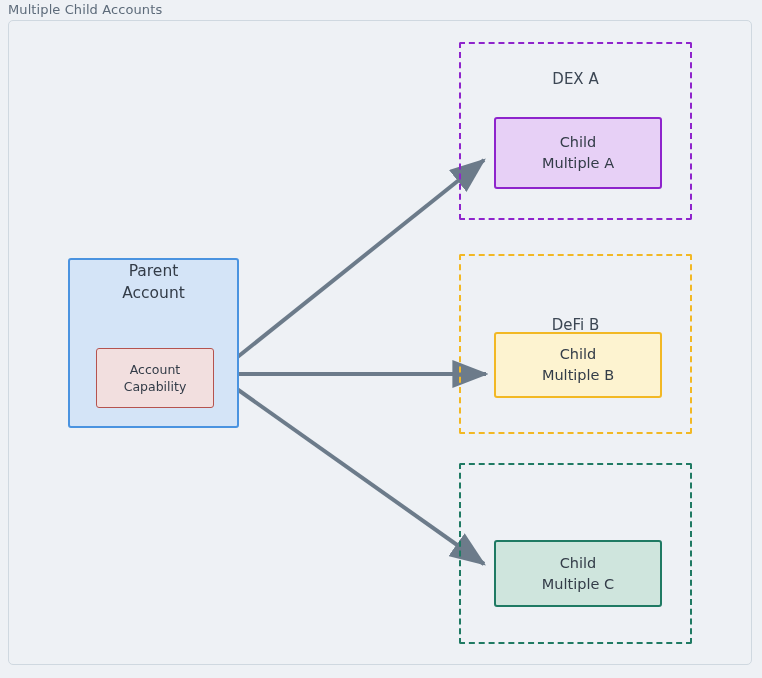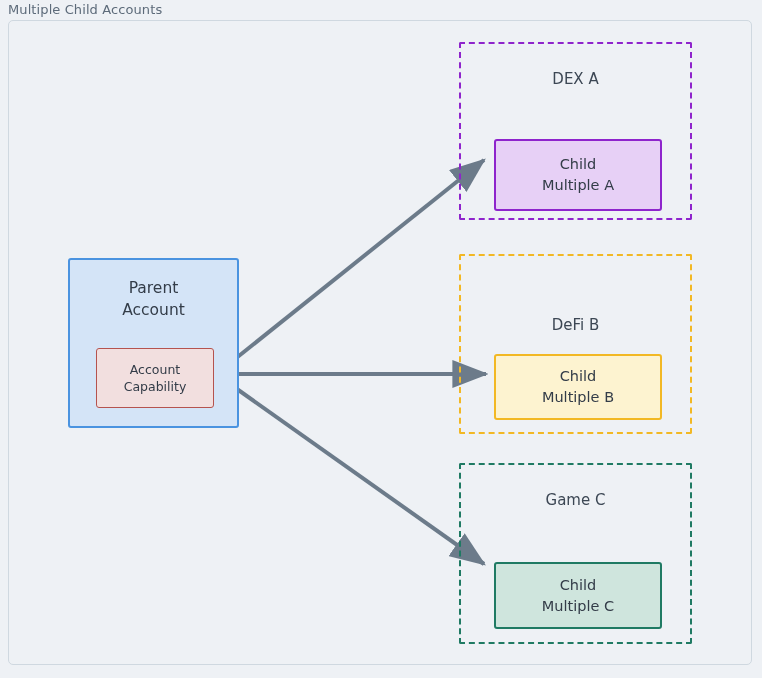--- a/index.html
+++ b/index.html
@@ -55,21 +55,21 @@
 
   
   #parent-account {
     left: 68px;
     top: 258px;
     width: 171px;
     height: 170px;
     background: #d4e4f7;
     border: 2px solid #4a93e0;
     justify-content: flex-start;
-    padding-top: 17px;
+    padding-top: 0;
   }
   #parent-account-label {
     font-size: 15.5px;
     color: #333c48;
     line-height: 1.42;
     text-align: center;
   }
   #account-capability {
     position: absolute;
     left: 26px;
@@ -125,21 +125,20 @@
     border-style: solid;
     border-radius: 3px;
     display: flex;
     flex-direction: column;
     align-items: center;
     justify-content: center;
     font-size: 14.5px;
     color: #333c48;
     line-height: 1.42;
     text-align: center;
-    margin-top: 22px;
   }
   #child-account-a { top: 73px; height: 72px; background: #e7d0f6; border-color: #8e24cc; }
   #child-account-b { top: 76px; height: 66px; background: #fdf3d0; border-color: #f2b824; }
   #child-account-c { top: 75px; height: 67px; background: #cfe5dd; border-color: #1f7a63; }
 
   
   #arrows-layer {
     position: absolute;
     left: 0;
     top: 0;
@@ -190,20 +189,19 @@
 
   <div class="group" id="group-defi-b">
     <div class="group-label" id="label-defi-b">DeFi B</div>
     <div class="child-node" id="child-account-b">
       <span class="line">Child</span>
       <span class="line">Multiple B</span>
     </div>
   </div>
 
   <div class="group" id="group-game-c">
-    <div class="group-label" id="label-game-c">Game C</div>
     <div class="child-node" id="child-account-c">
       <span class="line">Child</span>
       <span class="line">Multiple C</span>
     </div>
   </div>
 
 </div>
 
 </body></html>

